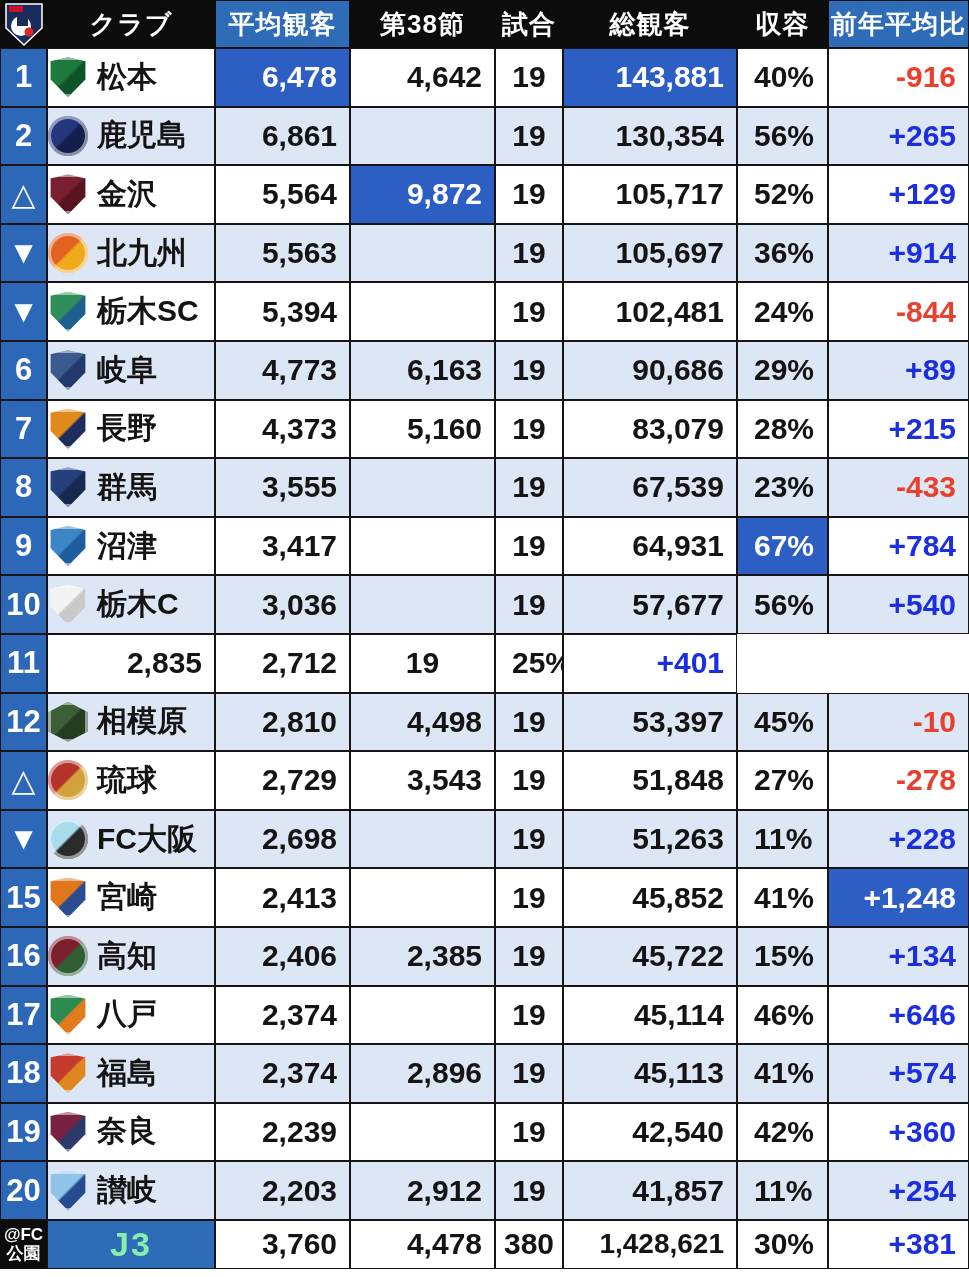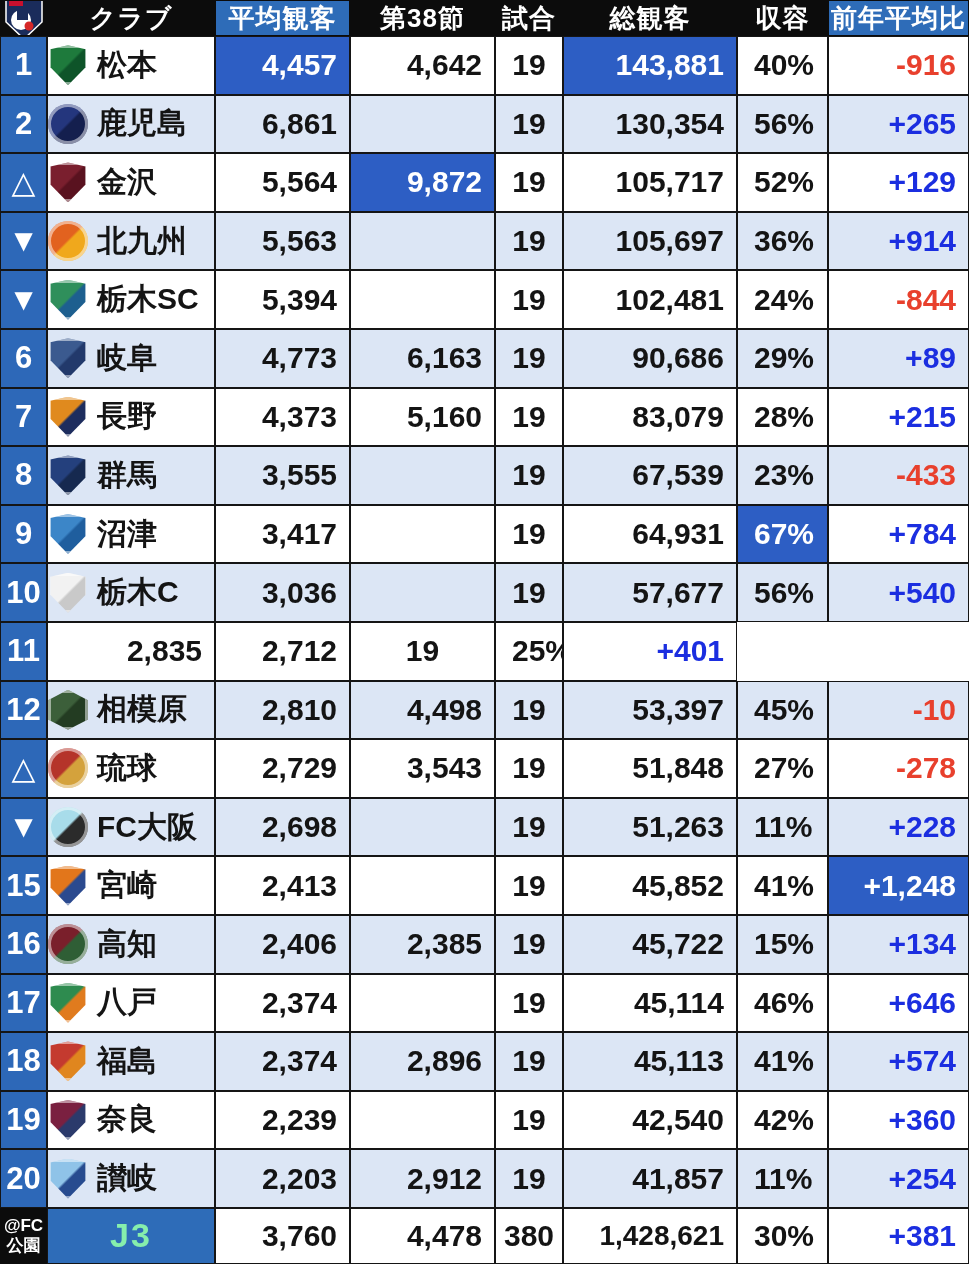--- a/index.html
+++ b/index.html
@@ -7,22 +7,22 @@
     width:969px;height:1277px;
     background:#fff;
     font-family:"Liberation Sans","DejaVu Sans",sans-serif;
     -webkit-font-smoothing:antialiased;
   }
   .row{
     display:grid;
     grid-template-columns:47px 168px 135px 145px 68px 174px 91px 141px;
     height:58.6px;
   }
-  .row.header{height:36px;background:var(--header-bg);}
-  .row.footer{height:56px;border-radius:13px;}
+  .row.header{height:48px;background:var(--header-bg);}
+  .row.footer{height:49px;border-radius:13px;}
   .cell{
     box-sizing:border-box;
     border:1.5px solid var(--border);
     display:flex;align-items:center;
     font-weight:bold;color:#141414;
     font-size:30px;overflow:hidden;
     background:#fff;
   }
   
   .header .cell{
@@ -85,21 +85,21 @@
     <div class="cell hl-hdr">前年平均比</div>
   </div>
 
   <div id="rows">
       <div class="row">
         <div class="cell rank-cell">1</div>
         <div class="cell club-cell">
           <span class="icon shield" style="background: linear-gradient(135deg, rgb(30, 122, 60) 48%, rgb(14, 84, 41) 52%);"></span>
           <span class="club-name">松本</span>
         </div>
-        <div class="cell num hl">4,457</div>
+        <div class="cell num hl">6,478</div>
         <div class="cell num">4,642</div>
         <div class="cell num center">19</div>
         <div class="cell num hl">143,881</div>
         <div class="cell cap">40%</div>
         <div class="cell num diff neg">-916</div>
       </div>
       <div class="row alt">
         <div class="cell rank-cell">2</div>
         <div class="cell club-cell">
           <span class="icon circle" style="background: linear-gradient(135deg, rgb(36, 54, 125) 48%, rgb(20, 31, 78) 52%);"></span>

